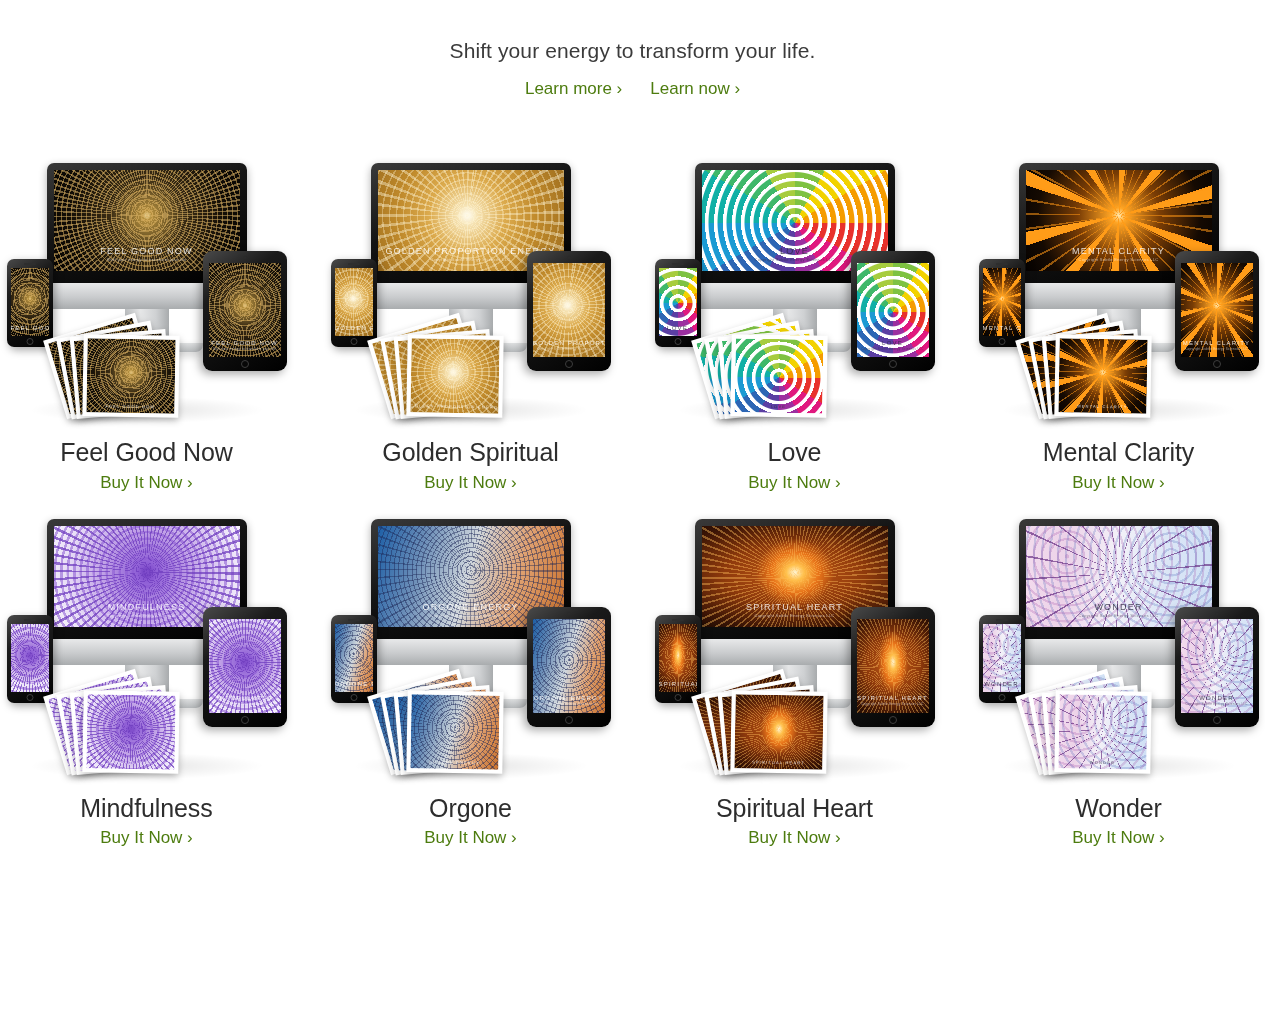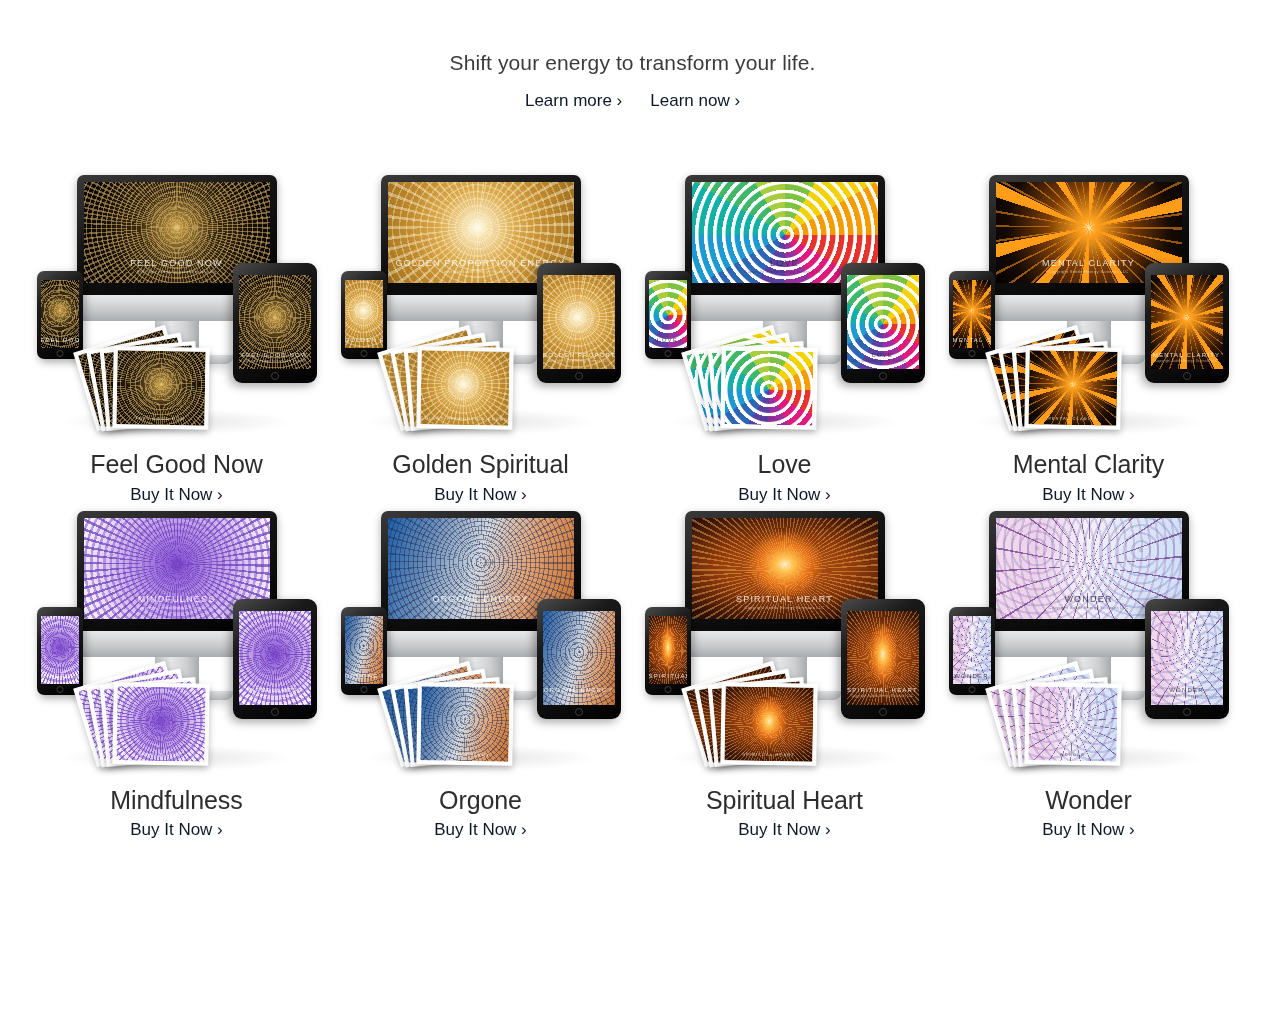--- a/index.html
+++ b/index.html
@@ -15,42 +15,43 @@
   .page { width: 1265px; height: 1023px; position: relative; background:#fff; }
 
   
   .hero { text-align: center; padding-top: 38px; }
   .hero-tagline {
     font-size: 21px;
     font-weight: 400;
     color: #3b3b3b;
     letter-spacing: .1px;
     line-height: 1.2;
-    margin: 12px;
+    margin: 0;
   }
   .hero-links {
     margin-top: 16px;
     font-size: 17px;
     display: flex;
     justify-content: center;
     gap: 28px;
   }
   .hero-links a, .buy-link {
-    color: #0f172a;
+    color: #4d7c0f;
     text-decoration: none;
     cursor: pointer;
   }
 
   
   .grid {
     margin-top: 58px;
     display: grid;
     grid-template-columns: repeat(4, 304px);
     justify-content: center;
     row-gap: 0px;
+    gap: 20px;
   }
   .cell { width: 304px; }
 
   .mock-wrap {
     position: relative;
     width: 304px;
     height: 262px;
   }
   .mock {
     position: absolute;

